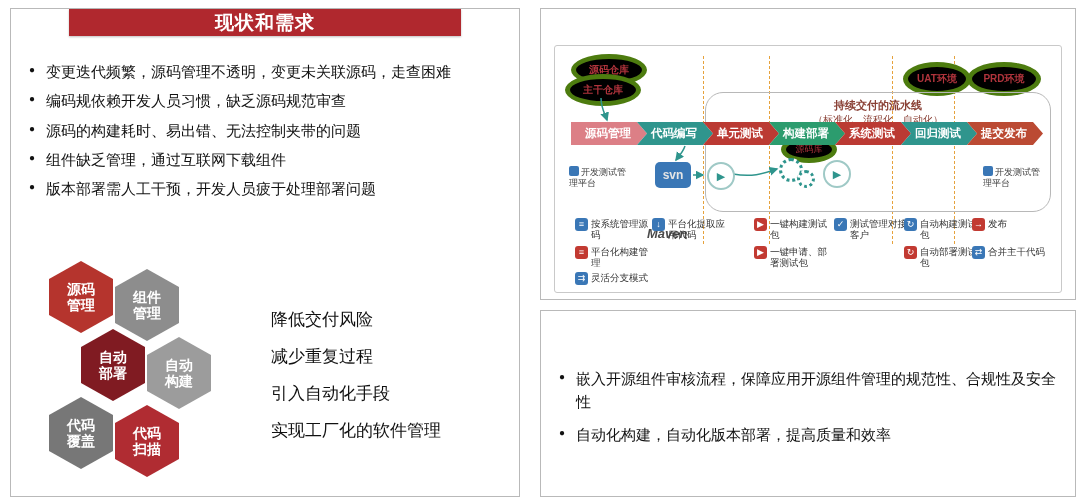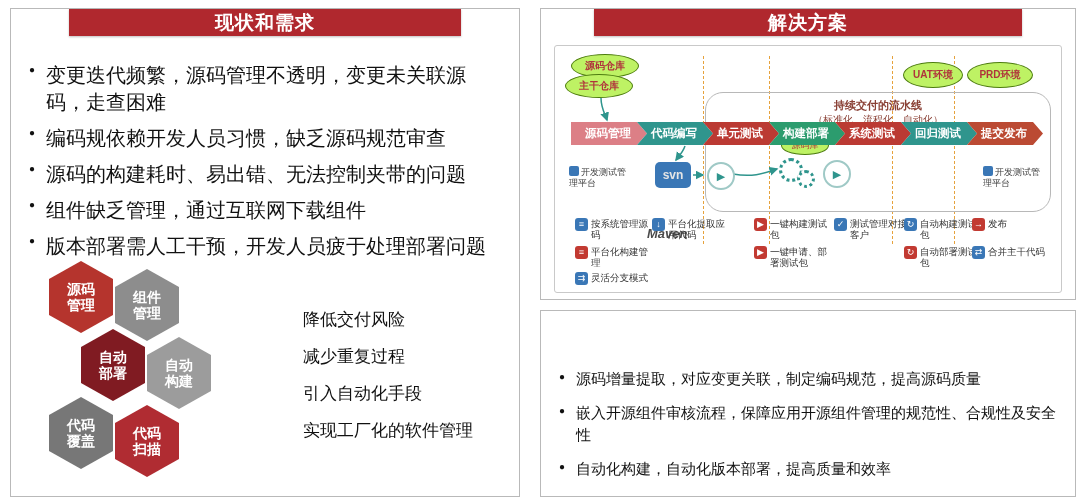--- a/index.html
+++ b/index.html
@@ -20,50 +20,50 @@
     box-shadow:0 1px 2px rgba(0,0,0,.25);
   }
   #panel-left .panel-header{width:392px;}
   #panel-solution .panel-header,#panel-benefit .panel-header{width:428px;}
 
   
   ul.bullets{list-style:none;margin:0;padding:0;position:absolute;}
   ul.bullets li{position:relative;padding-left:17px;color:#111;}
   ul.bullets li::before{content:"●";position:absolute;left:0;top:1px;font-size:10px;color:#111;}
   #left-bullets{left:18px;top:44px;right:14px;}
-  #left-bullets li{font-size:20px;margin:9px 0;line-height:1.35;}
+  #left-bullets li{font-size:15px;margin:9px 0;line-height:1.35;}
   #benefit-bullets{left:18px;top:46px;right:16px;}
   #benefit-bullets li{font-size:15px;margin:11px 0;line-height:1.5;}
 
   
   #hex-cluster{position:absolute;left:36px;top:246px;width:220px;height:238px;}
   .hex{
     position:absolute;width:64px;height:72px;
     clip-path:polygon(50% 0,100% 25%,100% 75%,50% 100%,0 75%,0 25%);
     display:flex;align-items:center;justify-content:center;
     color:#fff;font-weight:bold;font-size:14px;text-align:center;line-height:1.15;
   }
   .hex span{display:inline-block;width:2.15em;}
   .hx1{left:2px;top:6px;background:#b5342d;}
   .hx2{left:68px;top:14px;background:#8d8d8d;}
   .hx3{left:34px;top:74px;background:#801b22;}
   .hx4{left:100px;top:82px;background:#9c9c9c;}
   .hx5{left:2px;top:142px;background:#777777;}
   .hx6{left:68px;top:150px;background:#b02c32;}
 
-  #goals{position:absolute;left:292px;top:292px;font-size:17px;color:#111;}
+  #goals{position:absolute;left:260px;top:292px;font-size:17px;color:#111;}
   #goals div{height:37px;line-height:37px;}
 
   
   #diagram{position:absolute;left:13px;top:36px;width:506px;height:246px;border:1px solid #c9c9c9;border-radius:3px;}
   .dash-line{position:absolute;top:10px;height:188px;width:0;border-left:1px dashed #e6a23c;}
   .dl1{left:148px;} .dl2{left:214px;} .dl3{left:337px;} .dl4{left:399px;}
 
   .ellipse{
-    position:absolute;border-radius:50%;background:#bef264;border:1px solid #4d7c0f;
+    position:absolute;border-radius:50%;background:#000000;border:5px solid #4d7c0f;
     color:#b0343c;display:flex;align-items:center;justify-content:center;font-weight:bold;
   }
   .repo{width:66px;height:22px;font-size:10px;}
   .repo1{left:16px;top:8px;} .repo2{left:10px;top:28px;}
   .env{height:24px;font-size:10px;}
   .env-sit{left:238px;top:16px;width:104px;}
   .env-uat{left:348px;top:16px;width:58px;}
   .env-prd{left:412px;top:16px;width:64px;}
   .srclib{left:226px;top:90px;width:46px;height:17px;font-size:9px;font-weight:normal;}
 
@@ -148,21 +148,20 @@
 
   <div id="goals">
     <div>降低交付风险</div>
     <div>减少重复过程</div>
     <div>引入自动化手段</div>
     <div>实现工厂化的软件管理</div>
   </div>
 </div>
 
 <div class="panel" id="panel-solution">
-  <div class="panel-header">解决方案</div>
 
   <div id="diagram">
     <div class="dash-line dl1"></div>
     <div class="dash-line dl2"></div>
     <div class="dash-line dl3"></div>
     <div class="dash-line dl4"></div>
 
     <div class="ellipse repo repo1">源码仓库</div>
     <div class="ellipse repo repo2">主干仓库</div>
 
@@ -254,17 +253,16 @@
     </div>
     <div class="feature fr3 fc1">
       <span class="ficon blue">⇉</span>
       <span class="flabel">灵活分支模式</span>
     </div>
   </div>
 </div>
 
 <div class="panel" id="panel-benefit">
   <ul class="bullets" id="benefit-bullets">
-    <li>源码增量提取，对应变更关联，制定编码规范，提高源码质量</li>
     <li>嵌入开源组件审核流程，保障应用开源组件管理的规范性、合规性及安全性</li>
     <li>自动化构建，自动化版本部署，提高质量和效率</li>
   </ul>
 </div>
 
 </body></html>

